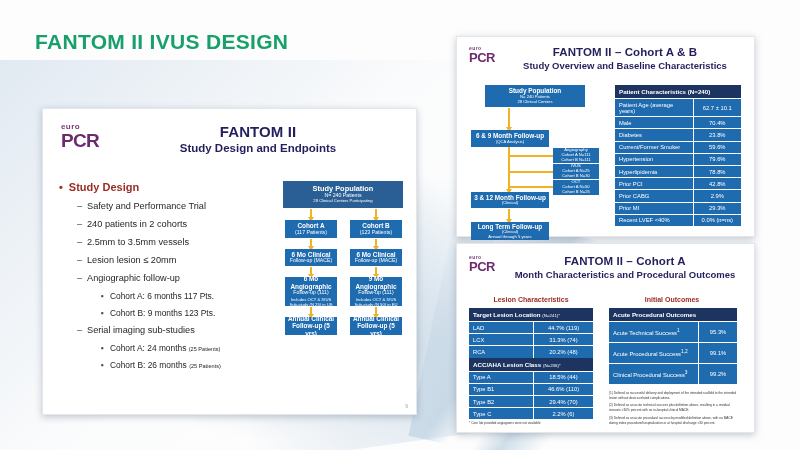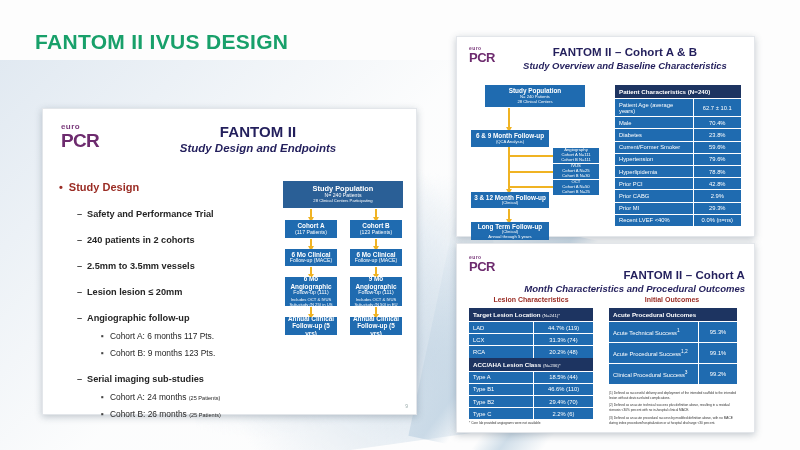--- a/index.html
+++ b/index.html
@@ -47,29 +47,29 @@
 
   
   .pcr{position:absolute;color:#6d2b6e;line-height:1;}
   .pcr .euro{font-size:8px;letter-spacing:.4px;color:#7a3a7b;font-weight:bold;}
   .pcr .pcrbig{font-size:19px;font-weight:bold;letter-spacing:-.7px;}
   .pcr.small .euro{font-size:5px;}
   .pcr.small .pcrbig{font-size:13px;letter-spacing:-.5px;}
 
   .sl-title{position:absolute;text-align:center;color:#231f5c;}
   .sl-title .t1{font-size:15px;font-weight:bold;letter-spacing:.1px;}
-  .sl-title .t2{font-size:11.5px;font-style:italic;font-weight:bold;margin-top:2px;}
+  .sl-title .t2{font-size:11.5px;font-weight:bold;margin-top:2px;}
   .slide-b .sl-title .t1,.slide-c .sl-title .t1{font-size:11.5px;}
   .slide-b .sl-title .t2,.slide-c .sl-title .t2{font-size:9.5px;}
 
   
   .bullets{position:absolute;left:16px;top:72px;width:205px;color:#2b2b2b;}
   .b0{font-size:11px;font-weight:bold;color:#9a2c24;margin-bottom:8px;}
   .b0 .dot{color:#9a2c24;margin-right:6px;}
-  .b1{font-size:9.2px;margin:16px 0 8px 18px;color:#262626;white-space:nowrap;font-weight:bold;}
+  .b1{font-size:9.2px;margin:0 0 8px 18px;color:#262626;white-space:nowrap;}
   .b1 .dash{display:inline-block;width:10px;color:#444;}
   .b2{font-size:8.4px;margin:0 0 7px 42px;color:#262626;white-space:nowrap;}
   .b2 .sq{display:inline-block;width:9px;color:#444;}
   .b2 .tiny{font-size:5.6px;}
 
   
   .flow{position:absolute;}
   .fbox{position:absolute;background:#1f6bb0;color:#fff;text-align:center;
         display:flex;flex-direction:column;justify-content:center;align-items:center;
         line-height:1.15;padding:1px 2px;box-sizing:border-box;}
@@ -296,21 +296,21 @@
       </tbody>
         </table>
     </div>
   </div>
 
   <div class="slide slide-c">
     <div class="pcr small" style="left:12px;top:11px;">
       <div class="euro">euro</div>
       <div class="pcrbig">PCR</div>
     </div>
-    <div class="sl-title" style="left:48px;top:25px;width:240px;text-align:right;">
+    <div class="sl-title" style="left:48px;top:11px;width:240px;">
       <div class="t1">FANTOM II – Cohort A</div>
       <div class="t2">Month Characteristics and Procedural Outcomes</div>
     </div>
 
     <div class="secthead" style="position:absolute;left:14px;top:52px;width:120px;">Lesion Characteristics</div>
     <div class="secthead" style="position:absolute;left:155px;top:52px;width:120px;">Initial Outcomes</div>
 
     <div class="tblwrap" style="left:12px;top:64px;width:124px;">
       <table>
         <colgroup>

